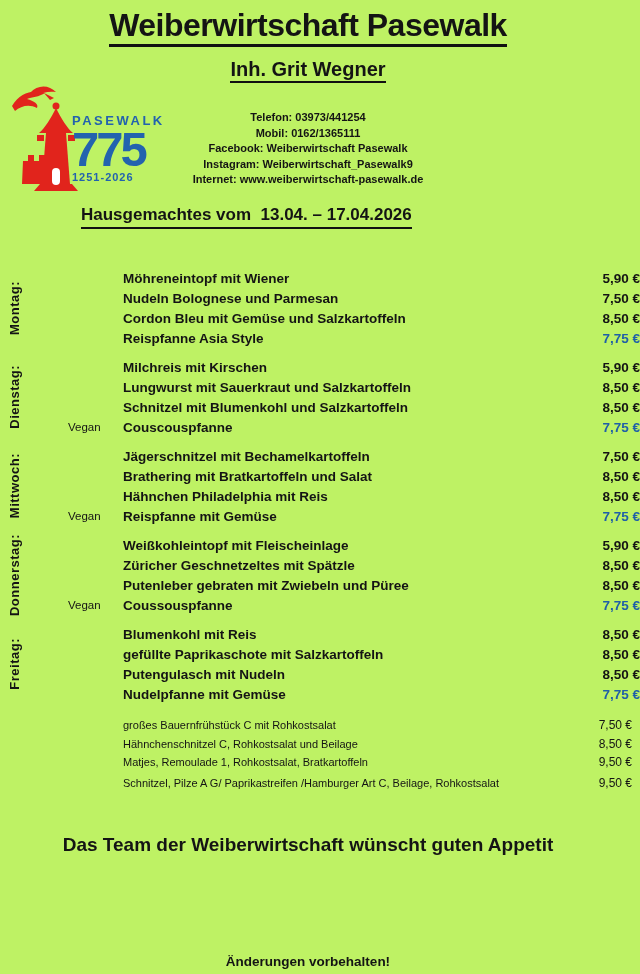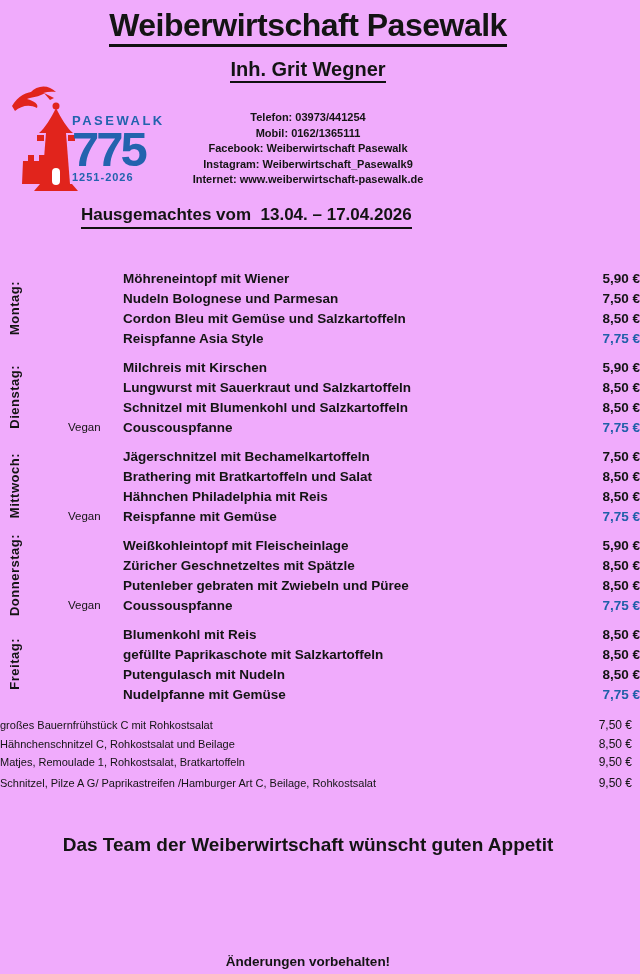--- a/index.html
+++ b/index.html
@@ -3,21 +3,21 @@
 <meta charset="utf-8">
 <style>
   :root{
     --accent-blue:#1F5FA8;
     --logo-red:#E1241C;
     --logo-blue:#2363AE;
   }
   *{margin:0;padding:0;box-sizing:border-box;}
   html,body{background:#fff;}
   .sheet{
-    position:relative;width:640px;height:974px;background:#f0abfc;
+    position:relative;width:640px;height:974px;background:#bef264;
     font-family:"Liberation Sans",sans-serif;color:#141414;overflow:hidden;
   }
   
   .center-band{position:absolute;left:0;width:616px;text-align:center;}
   .h1-wrap{top:8px;}
   .h1-text{
     display:inline-block;font-size:32px;font-weight:700;letter-spacing:-0.5px;
     border-bottom:3px solid #111;padding-bottom:1px;line-height:1.1;
   }
   .h2-wrap{top:58px;}
@@ -55,21 +55,21 @@
     padding-left:68px;padding-right:0;
   }
   .vegan{width:55px;flex:0 0 55px;font-size:11.5px;font-weight:400;}
   .item-name{flex:1;font-size:13.5px;font-weight:700;white-space:nowrap;}
   .item-price{font-size:13.5px;font-weight:700;white-space:nowrap;}
   .item-price.blue{color:var(--accent-blue);}
   
   .extras{position:absolute;left:0;right:0;top:716px;}
   .extra-row{
     display:flex;align-items:center;height:18.5px;
-    padding-right:8px;
+    padding-left:123px;padding-right:8px;
   }
   .extra-row:last-child{margin-top:2px;}
   .extra-name{flex:1;font-size:11px;font-weight:400;white-space:nowrap;}
   .extra-price{font-size:12px;font-weight:400;white-space:nowrap;}
   
   .footer-msg-wrap{top:834px;}
   .footer-msg{font-size:19px;font-weight:700;}
   .footer-note-wrap{top:952px;}
   .footer-note{font-size:13.5px;font-weight:700;}
 </style>

